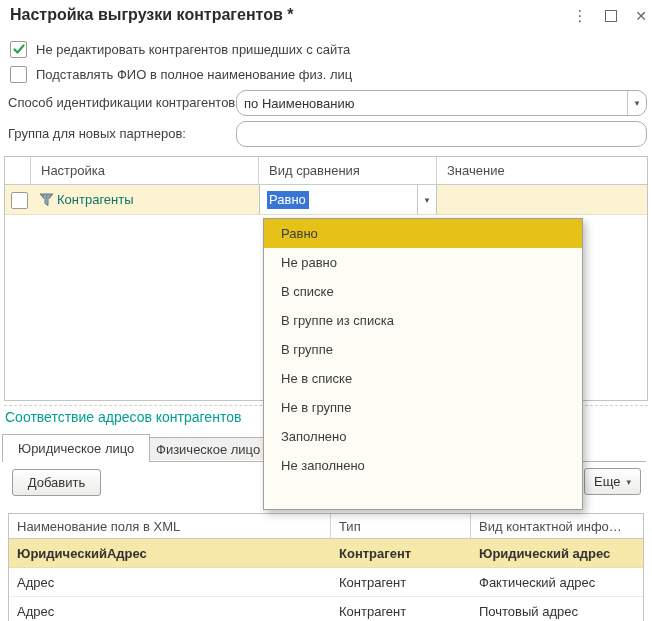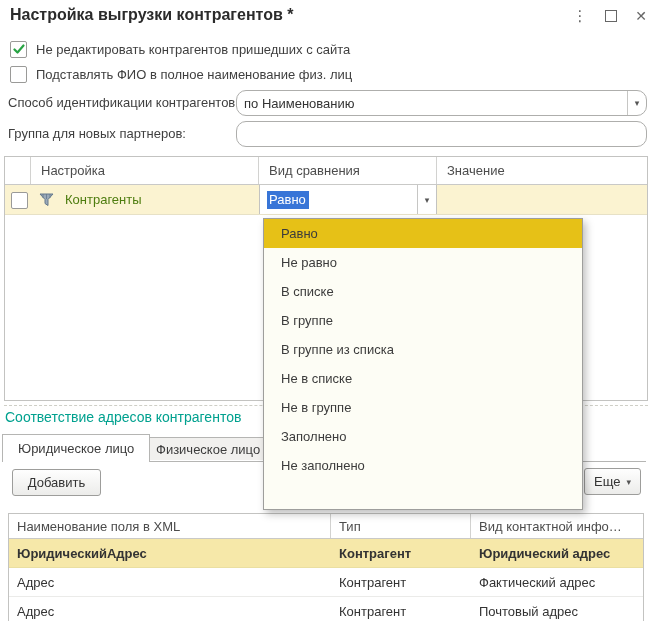--- a/index.html
+++ b/index.html
@@ -43,21 +43,21 @@
   .ftable{left:4px;top:156px;width:642px;height:243px;border:1px solid #c3c3c1;background:#fff;}
   .ftable-header{position:absolute;left:0;top:0;right:0;height:27px;border-bottom:1px solid #c9c9c7;display:flex;}
   .fth{display:flex;align-items:center;padding-left:10px;color:#4c4c4c;box-sizing:border-box;}
   .fth-cb{width:26px;border-right:1px solid #d2d2d0;padding-left:0;}
   .fth-name{width:228px;border-right:1px solid #d2d2d0;}
   .fth-cmp{width:178px;border-right:1px solid #d2d2d0;}
   .fth-val{flex:1;}
   .frow{position:absolute;left:0;top:28px;right:0;height:29px;background:#fbf3d1;border-bottom:1px solid #e7e1c6;}
   .frow .cb{position:absolute;left:6px;top:7px;}
   .frow-icon{position:absolute;left:33px;top:6px;width:17px;height:17px;}
-  .frow-name{position:absolute;left:60px;top:0;line-height:29px;color:#4d7c0f;}
+  .frow-name{position:absolute;left:52px;top:0;line-height:29px;color:#0f766e;}
   .cell-editor{
     position:absolute;left:254px;top:0;width:178px;height:29px;background:#fff;
     border-left:1px solid #c3c3c1;border-right:1px solid #c3c3c1;box-sizing:border-box;
     display:flex;align-items:center;
   }
   .cell-editor .seltext{margin-left:7px;background:#3875d7;color:#fff;padding:1px 3px 2px 2px;}
   .cell-editor .combo-arrow{border-left:1px solid #c6c6c4;}
   .cell-value{position:absolute;left:433px;top:0;right:0;height:29px;background:#fbf3d1;}
 
   
@@ -195,19 +195,19 @@
     <div class="ac ac-1">Адрес</div>
     <div class="ac ac-2">Контрагент</div>
     <div class="ac ac-3">Почтовый адрес</div>
   </div>
 </div>
 
 <div class="abs dropdown">
   <div class="dd-item selected">Равно</div>
   <div class="dd-item">Не равно</div>
   <div class="dd-item">В списке</div>
+  <div class="dd-item">В группе из списка</div>
   <div class="dd-item">В группе</div>
-  <div class="dd-item">В группе из списка</div>
   <div class="dd-item">Не в списке</div>
   <div class="dd-item">Не в группе</div>
   <div class="dd-item">Заполнено</div>
   <div class="dd-item">Не заполнено</div>
 </div>
 
 </body></html>

